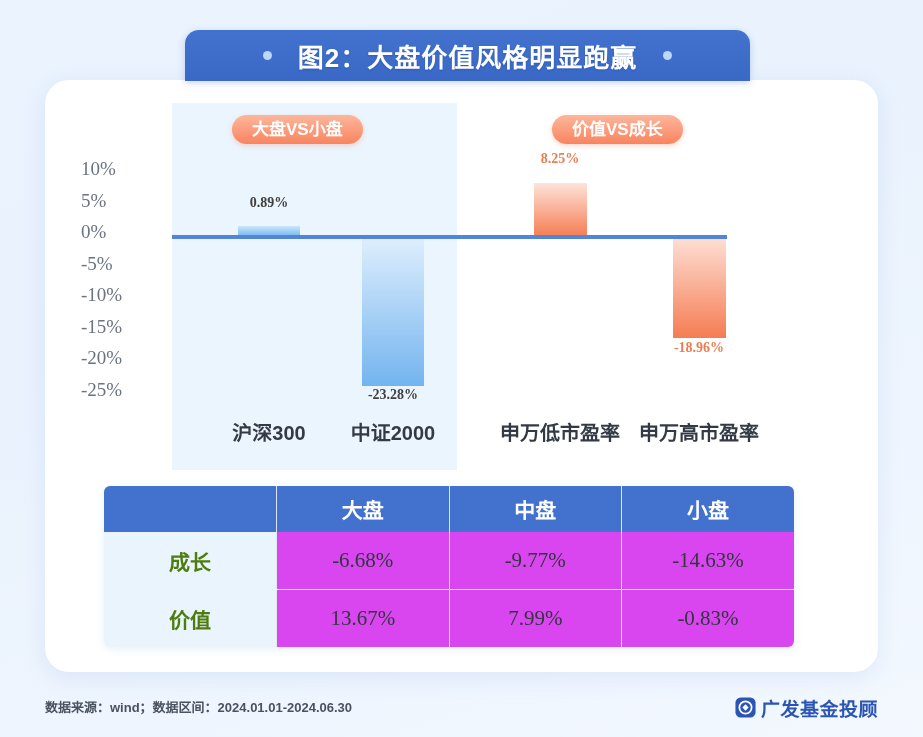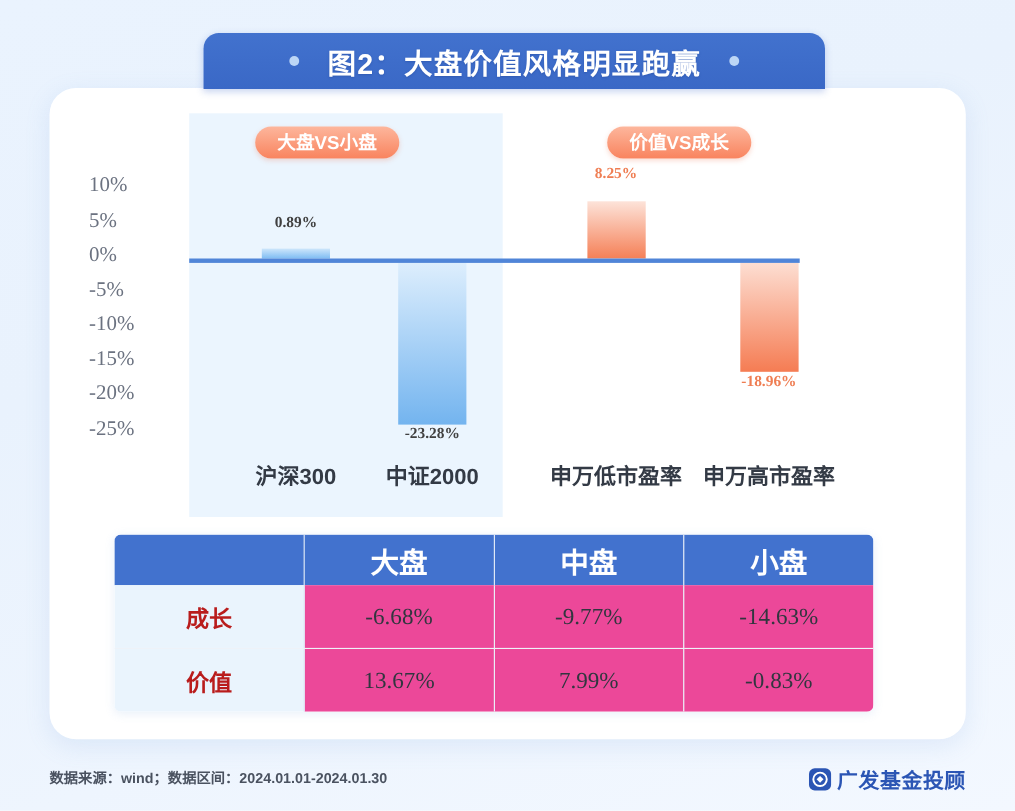--- a/index.html
+++ b/index.html
@@ -181,42 +181,42 @@
     box-shadow: 0 2px 9px rgba(120,160,215,0.16);
   }
   table {
     border-collapse: collapse;
     width: 100%;
     table-layout: fixed;
   }
   thead th {
     background: #4272ce;
     color: #ffffff;
-    font-size: 26px;
+    font-size: 21px;
     font-weight: bold;
     height: 44px;
     border-right: 1px solid #dfe8f7;
   }
   thead th:last-child { border-right: none; }
   thead th.corner { background: #4272ce; }
   tbody td {
     height: 55px;
     text-align: center;
     font-size: 21px;
     color: #31363f;
-    background: #ec4899;
+    background: #d946ef;
     border-right: 1px solid #eaeff7;
     border-bottom: 1px solid #eef2f8;
     font-family: "Liberation Serif", "DejaVu Serif", serif;
   }
   tbody tr:last-child td { border-bottom: none; }
   tbody td:last-child { border-right: none; }
   tbody td.rowhead {
     background: #eaf4fd;
-    color: #b91c1c;
+    color: #4d7c0f;
     font-weight: bold;
     font-family: "Liberation Sans", sans-serif;
     border-right: 1px solid #dfe8f7;
   }
 
   
   .footer {
     position: absolute;
     left: 45px;
     top: 697px;
@@ -326,21 +326,21 @@
         <td class="rowhead">价值</td>
         <td>13.67%</td>
         <td>7.99%</td>
         <td>-0.83%</td>
       </tr>
     </tbody>
   </table>
 </div>
 
 <div class="footer">
-  <div class="source-text">数据来源：wind；数据区间：2024.01.01-2024.01.30</div>
+  <div class="source-text">数据来源：wind；数据区间：2024.01.01-2024.06.30</div>
   <div class="brand">
     <svg class="brand-icon" viewBox="0 0 24 24">
       <rect x="0.5" y="0.5" width="23" height="23" rx="6" ry="6" fill="#2b55b4"></rect>
       <circle cx="12" cy="12" r="7" fill="none" stroke="#ffffff" stroke-width="2"></circle>
       <path d="M12 8.4 L15.6 12 L12 15.6 L8.4 12 Z" fill="#ffffff"></path>
     </svg>
     <span class="brand-text">广发基金投顾</span>
   </div>
 </div>
 

